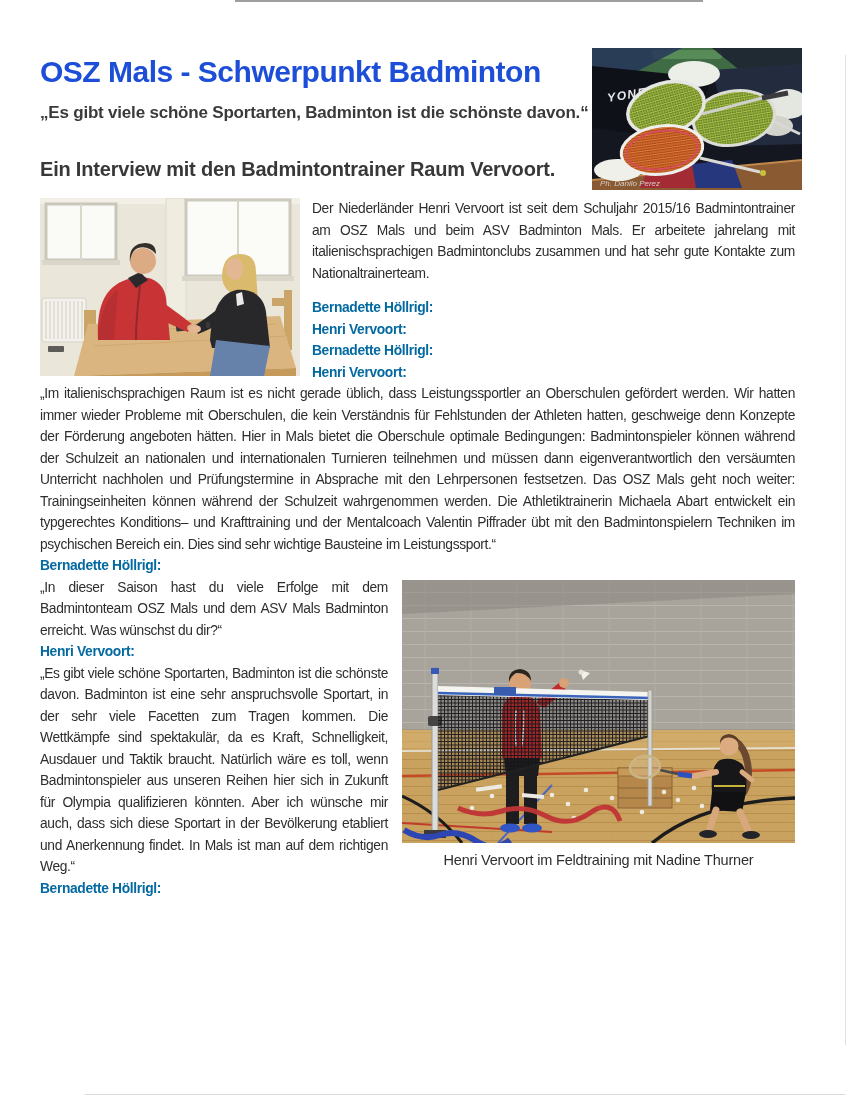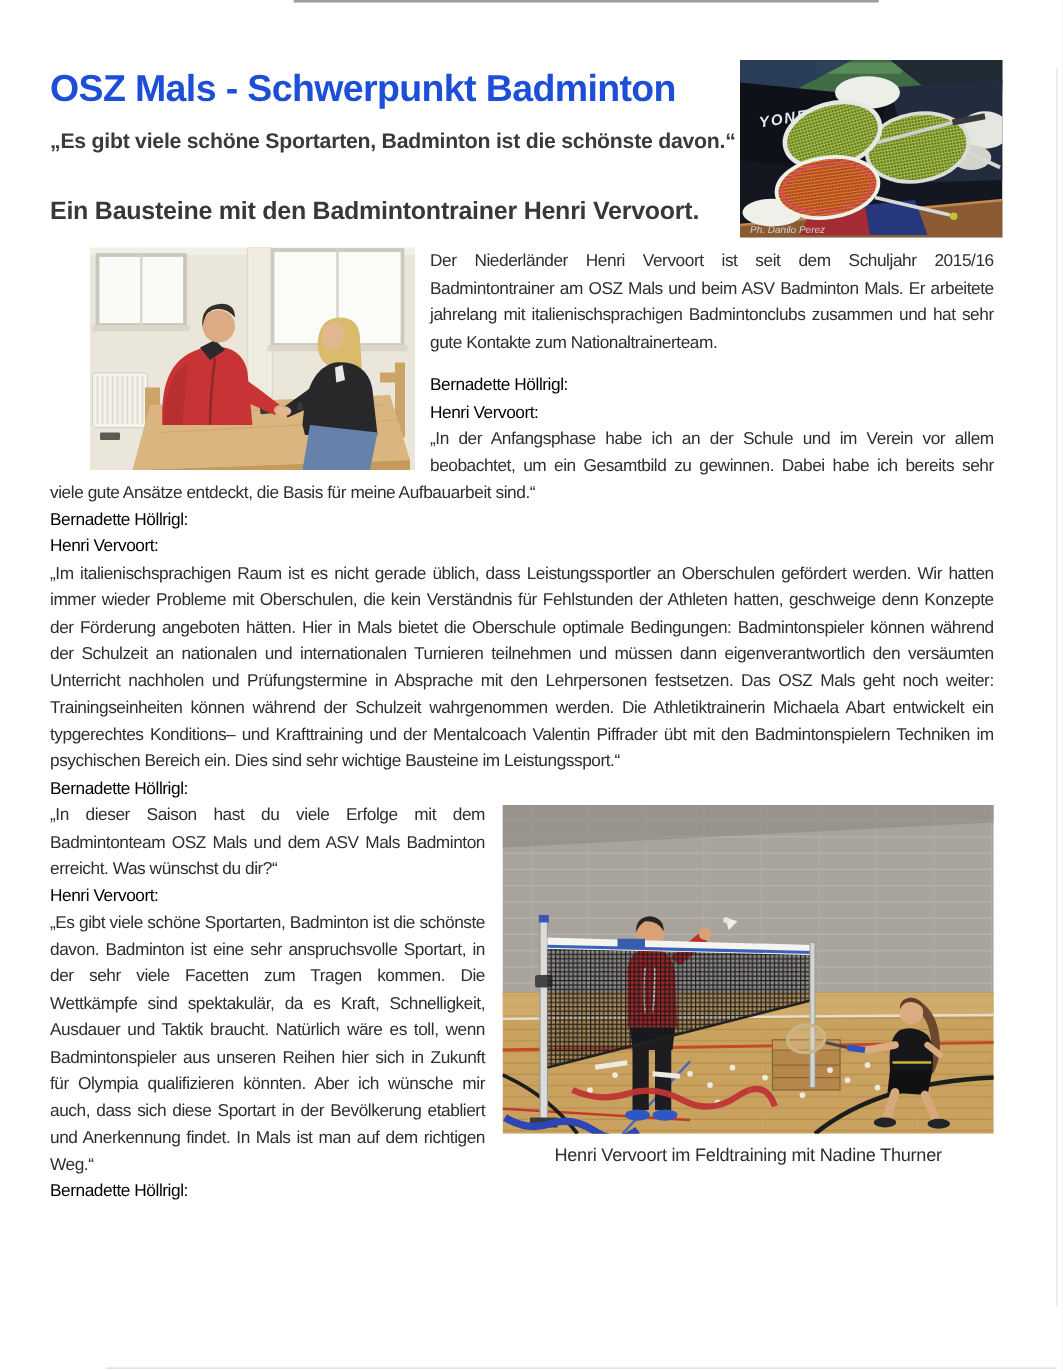--- a/index.html
+++ b/index.html
@@ -9,24 +9,24 @@
   
   .scan-top{position:absolute;left:235px;top:0;width:468px;height:2px;background:#8d8d8d;opacity:.85;}
   .scan-right{position:absolute;left:845px;top:55px;width:1px;height:990px;background:#e2e2e2;}
   .scan-bottom{position:absolute;left:85px;top:1094px;width:760px;height:1px;background:#d9d9d9;}
   
   h1{font-size:30px;line-height:32px;margin:0 0 8px;color:#1d4ed8;letter-spacing:-.5px;font-weight:700;}
   .quote{font-size:17px;line-height:33px;font-weight:700;color:#3a3a3a;width:552px;margin:0;letter-spacing:-.2px;}
   .rackets-fig{position:absolute;left:592px;top:48px;width:210px;height:142px;margin:0;}
   h3{font-size:20px;line-height:25px;margin:28px 0 0;color:#383838;letter-spacing:-.2px;font-weight:700;}
   
-  .intro{margin-top:16px;margin-left:32px;}
+  .intro{margin-top:16px;}
   .para{margin:0;font-size:13.8px;line-height:21.5px;text-align:justify;letter-spacing:-.35px;}
   .para.lead{margin-bottom:13px;}
-  .speaker{margin:0;font-size:13.8px;line-height:21.5px;font-weight:400;letter-spacing:-.35px;color:#000000;}
+  .speaker{margin:0;font-size:13.8px;line-height:21.5px;font-weight:700;letter-spacing:-.35px;color:#0369a1;}
   .photo-left{float:left;width:260px;height:178px;margin:0 12px 0 0;}
   .photo-left svg,.rackets-fig svg{display:block;}
   figure{margin:0;padding:0;}
   .training-fig{float:right;width:393px;margin:3px 0 0 14px;}
   .training-fig figcaption{margin-top:4px;font-size:14.5px;line-height:19px;text-align:center;
                            color:#2e2e2e;letter-spacing:-.2px;}
 </style>
 </head>
 <body>
 
@@ -81,21 +81,21 @@
       </g>
       <line x1="108" y1="110" x2="168" y2="124" stroke="#d8d8d4" stroke-width="3"></line>
       <circle cx="171" cy="125" r="3" fill="#c8c23a"></circle>
       <text x="8" y="138" font-size="8" font-style="italic" fill="#dcdcda" opacity="0.9">Ph. Danilo Perez</text>
     </svg>
   </figure>
 
   <div class="content">
     <h1>OSZ Mals - Schwerpunkt Badminton</h1>
     <p class="quote">„Es gibt viele schöne Sportarten, Badminton ist die schönste davon.“</p>
-    <h3>Ein Bausteine mit den Badmintontrainer Henri Vervoort.</h3>
+    <h3>Ein Interview mit den Badmintontrainer Raum Vervoort.</h3>
 
     <section class="intro">
 
       <figure class="photo-left">
         <svg width="260" height="178" viewBox="0 0 260 178">
           <rect width="260" height="178" fill="#e9e5d9"></rect>
           <rect width="260" height="6" fill="#f2efe6"></rect>
           <rect x="126" y="0" width="20" height="120" fill="#efebdf" stroke="#dcd8cb" stroke-width="1"></rect>
           <rect x="6" y="6" width="70" height="56" fill="#fafaf6" stroke="#c7c4b8" stroke-width="3"></rect>
           <line x1="41" y1="6" x2="41" y2="62" stroke="#d8d5c9" stroke-width="2"></line>
@@ -136,21 +136,20 @@
           <rect width="260" height="178" fill="#ffffff" opacity="0.05"></rect>
         </svg>
       </figure>
 
       <p class="para lead">Der Niederländer Henri Vervoort ist seit dem Schuljahr 2015/16 Badmintontrainer am OSZ Mals und beim ASV Badminton Mals. Er arbeitete jahrelang mit italienischsprachigen Badmintonclubs zusammen und hat sehr gute Kontakte zum Nationaltrainerteam.</p>
       <p class="speaker">Bernadette Höllrigl:</p>
       <p class="speaker">Henri Vervoort:</p>
     </section>
 
     <section class="dialog">
-      <p class="para">„In der Anfangsphase habe ich an der Schule und im Verein vor allem beobachtet, um ein Gesamtbild zu gewinnen. Dabei habe ich bereits sehr viele gute Ansätze entdeckt, die Basis für meine Aufbauarbeit sind.“</p>
       <p class="speaker">Bernadette Höllrigl:</p>
       <p class="speaker">Henri Vervoort:</p>
       <p class="para">„Im italienischsprachigen Raum ist es nicht gerade üblich, dass Leistungssportler an Oberschulen gefördert werden. Wir hatten immer wieder Probleme mit Oberschulen, die kein Verständnis für Fehlstunden der Athleten hatten, geschweige denn Konzepte der Förderung angeboten hätten.  Hier in Mals bietet die Oberschule optimale Bedingungen: Badmintonspieler können während der Schulzeit an nationalen und internationalen Turnieren teilnehmen und müssen dann eigenverantwortlich den versäumten Unterricht nachholen und Prüfungstermine in Absprache mit den Lehrpersonen festsetzen. Das OSZ Mals geht noch weiter: Trainingseinheiten können während der Schulzeit wahrgenommen werden. Die Athletiktrainerin Michaela Abart entwickelt ein typgerechtes Konditions– und Krafttraining und der Mentalcoach Valentin Piffrader übt mit den Badmintonspielern Techniken im psychischen Bereich ein. Dies sind sehr wichtige Bausteine im Leistungssport.“</p>
       <p class="speaker">Bernadette Höllrigl:</p>
 
       <div class="qa-wrap">
 
         <figure class="training-fig">
           <svg width="393" height="263" viewBox="0 0 393 263">
             <defs>

